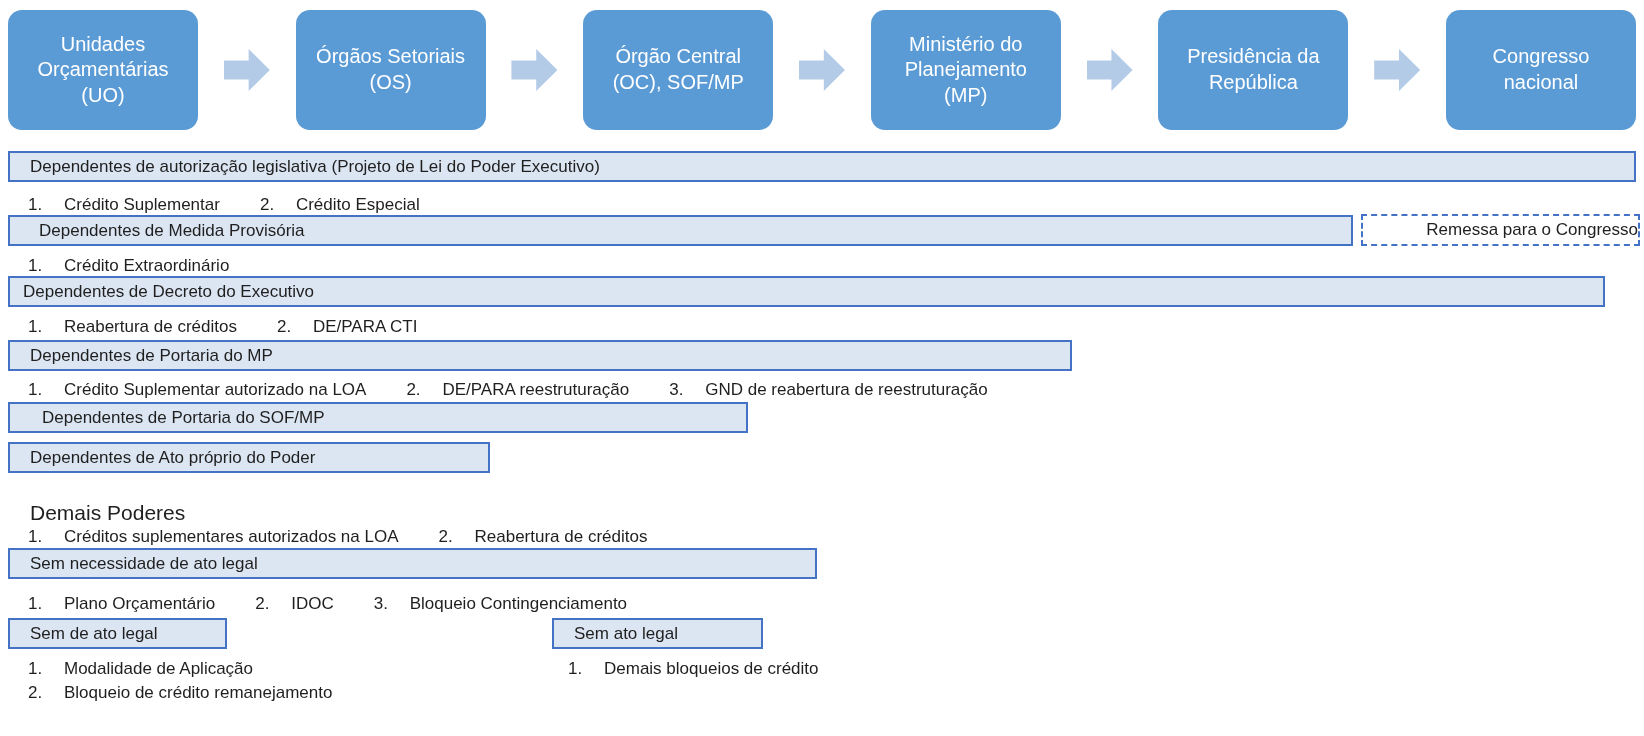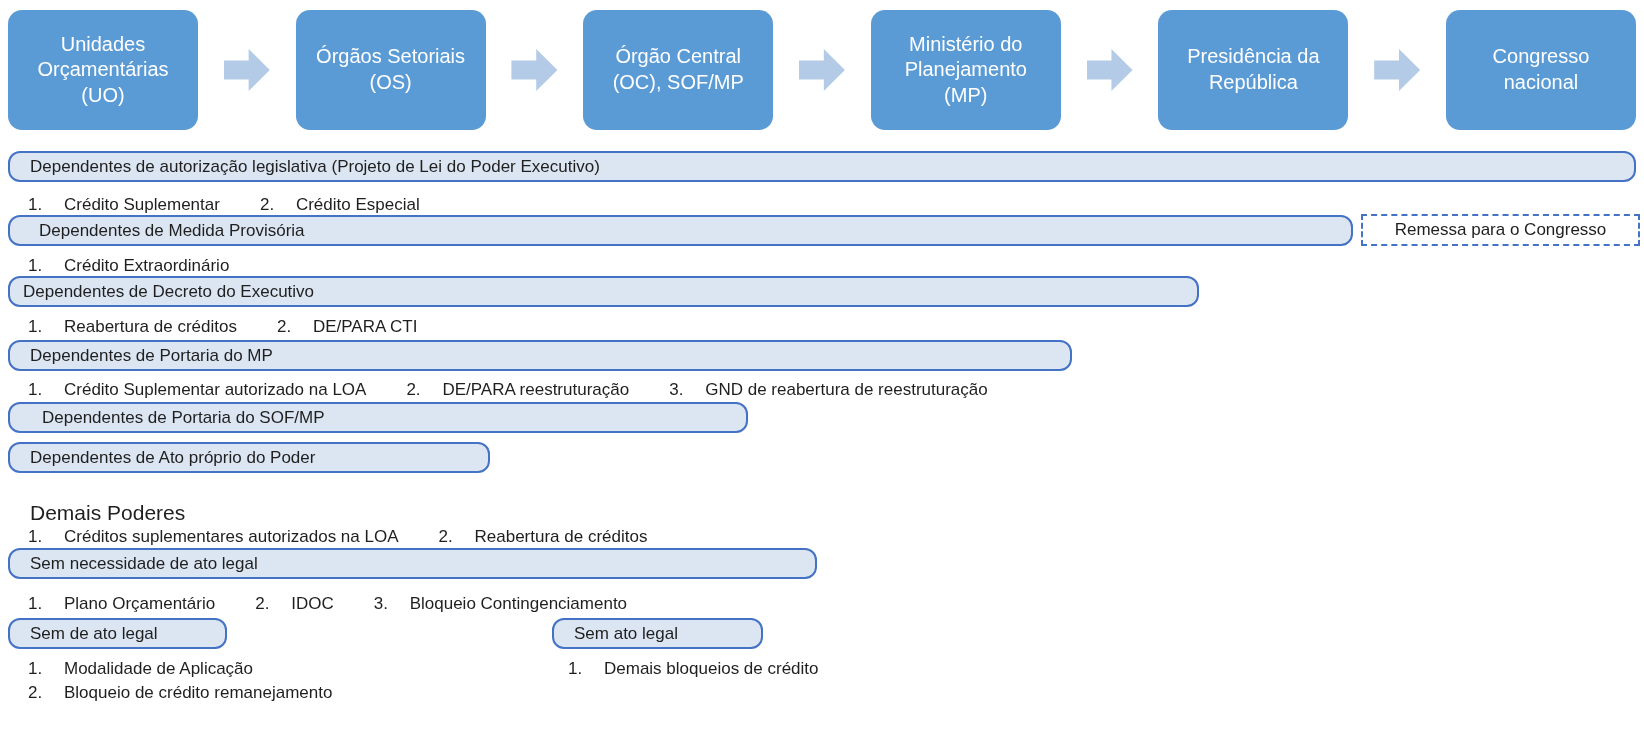--- a/index.html
+++ b/index.html
@@ -25,37 +25,37 @@
     text-align:center; padding:0 10px;
   }
   .farrow{
     width:46px; height:50px; background:var(--arrow-fill);
     clip-path:polygon(0 31%, 54% 31%, 54% 8%, 100% 50%, 54% 92%, 54% 69%, 0 69%);
   }
   
   .bar{
     position:absolute; left:8px; height:31px; box-sizing:border-box;
     background:var(--bar-fill); border:2px solid var(--bar-border);
-    border-radius:12px; display:flex; align-items:center;
+    border-radius:0; display:flex; align-items:center;
     padding-left:20px; font-size:17px; white-space:nowrap;
   }
   #bar-autorizacao   {top:151px; width:1628px;}
   #bar-medida        {top:215px; width:1345px;padding-left:29px;}
-  #bar-decreto       {top:276px; width:1191px;padding-left:13px;}
+  #bar-decreto       {top:276px; width:1597px;padding-left:13px;}
   #bar-portaria-mp   {top:340px; width:1064px;}
   #bar-portaria-sof  {top:402px; width:740px;padding-left:32px;}
   #bar-ato-proprio   {top:442px; width:482px;}
   #bar-sem-necessidade{top:548px; width:809px;}
   #bar-sem-de-ato    {top:618px; width:219px;}
   #bar-sem-ato       {top:618px; left:552px; width:211px;}
   .dashed{
     position:absolute; top:214px; left:1361px; width:279px; height:32px;
     box-sizing:border-box; background:#ffffff;
     border:2px dashed var(--bar-border);
-    display:flex; align-items:center; justify-content:center;
+    display:flex; align-items:center; justify-content:flex-end;
     font-size:17px; white-space:nowrap;
   }
   
   .lrow{
     position:absolute; left:8px; padding-left:20px; font-size:17px;
     line-height:20px; white-space:nowrap; display:flex;
   }
   .lrow.rcol{left:560px; padding-left:8px;}
   .li{display:inline-flex;}
   .li + .li{margin-left:40px;}

